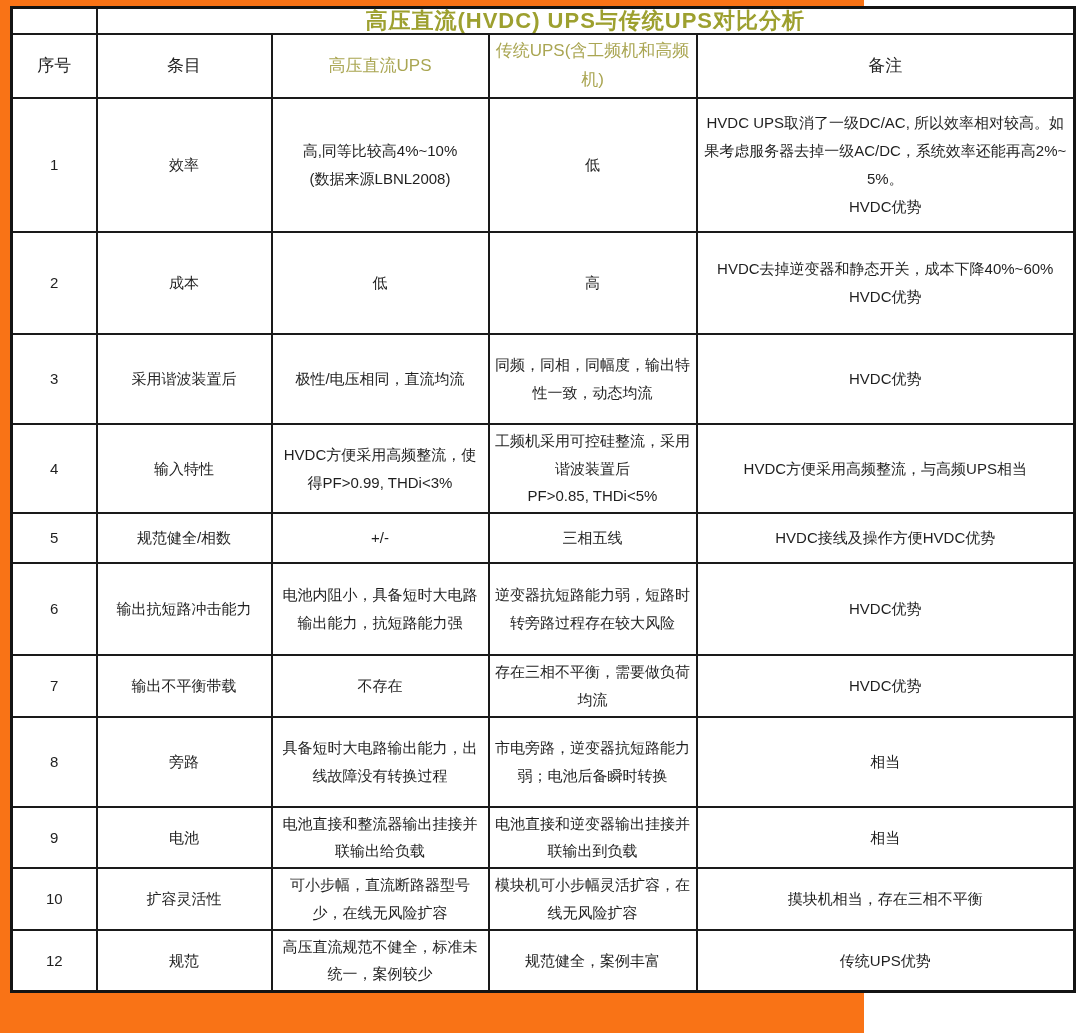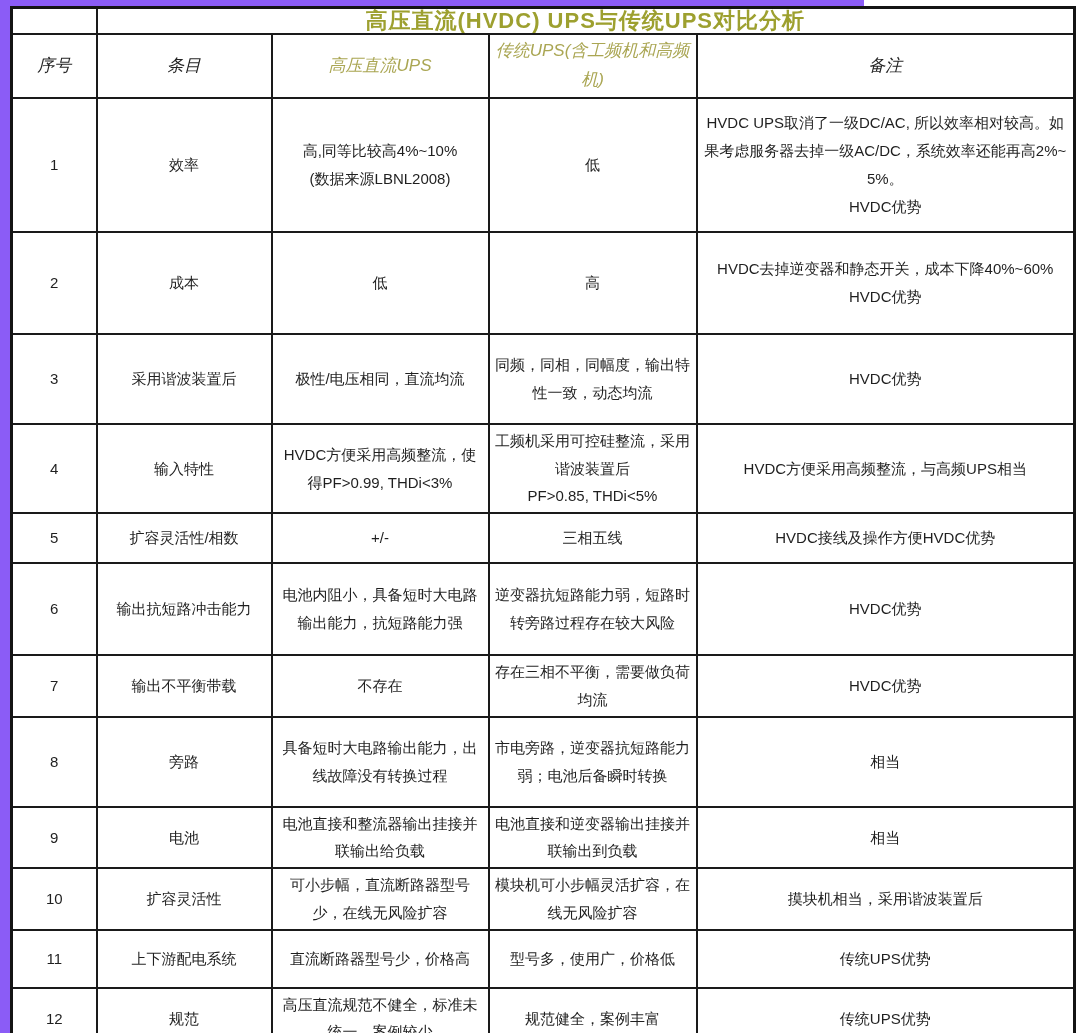--- a/index.html
+++ b/index.html
@@ -9,21 +9,21 @@
     width: 1078px;
     height: 1033px;
     overflow: hidden;
     font-family: "Liberation Sans", "DejaVu Sans", sans-serif;
     color: #1c1c1c;
   }
   .page {
     position: relative;
     width: 864px;
     height: 1033px;
-    background: #8b5cf6;
+    background: #f97316;
   }
   table.compare {
     position: absolute;
     left: 10px;
     top: 6px;
     width: 1063px;
     border-collapse: collapse;
     table-layout: fixed;
     background: #ffffff;
     border: 3px solid #141414;
@@ -45,21 +45,21 @@
   }
   tr.title-row { height: 26px; }
   tr.title-row td.title-cell {
     font-size: 22px;
     font-weight: bold;
     color: #9da02f;
     letter-spacing: 1px;
     padding: 0 4px;
     line-height: 1.1;
   }
-  tr.header-row { height: 58px; font-style: italic; }
+  tr.header-row { height: 58px; }
   tr.header-row th {
     font-size: 17px;
     line-height: 1.7;
     color: #242424;
   }
   tr.header-row th.olive {
     color: #aaa653;
   }
   tbody td {
     font-size: 15px;
@@ -133,21 +133,21 @@
         <tr>
           <td>4</td>
           <td>输入特性</td>
           <td>HVDC方便采用高频整流，使得PF&gt;0.99, THDi&lt;3%</td>
           <td>工频机采用可控硅整流，采用谐波装置后
 PF&gt;0.85, THDi&lt;5%</td>
           <td>HVDC方便采用高频整流，与高频UPS相当</td>
         </tr>
         <tr>
           <td>5</td>
-          <td>扩容灵活性/相数</td>
+          <td>规范健全/相数</td>
           <td>+/-</td>
           <td>三相五线</td>
           <td>HVDC接线及操作方便HVDC优势</td>
         </tr>
         <tr>
           <td>6</td>
           <td>输出抗短路冲击能力</td>
           <td>电池内阻小，具备短时大电路输出能力，抗短路能力强</td>
           <td>逆变器抗短路能力弱，短路时转旁路过程存在较大风险</td>
           <td>HVDC优势</td>
@@ -171,28 +171,21 @@
           <td>电池</td>
           <td>电池直接和整流器输出挂接并联输出给负载</td>
           <td>电池直接和逆变器输出挂接并联输出到负载</td>
           <td>相当</td>
         </tr>
         <tr>
           <td>10</td>
           <td>扩容灵活性</td>
           <td>可小步幅，直流断路器型号少，在线无风险扩容</td>
           <td>模块机可小步幅灵活扩容，在线无风险扩容</td>
-          <td>摸块机相当，采用谐波装置后</td>
-        </tr>
-        <tr>
-          <td>11</td>
-          <td>上下游配电系统</td>
-          <td>直流断路器型号少，价格高</td>
-          <td>型号多，使用广，价格低</td>
-          <td>传统UPS优势</td>
+          <td>摸块机相当，存在三相不平衡</td>
         </tr>
         <tr>
           <td>12</td>
           <td>规范</td>
           <td>高压直流规范不健全，标准未统一，案例较少</td>
           <td>规范健全，案例丰富</td>
           <td>传统UPS优势</td>
         </tr>
       </tbody>
   </table>

